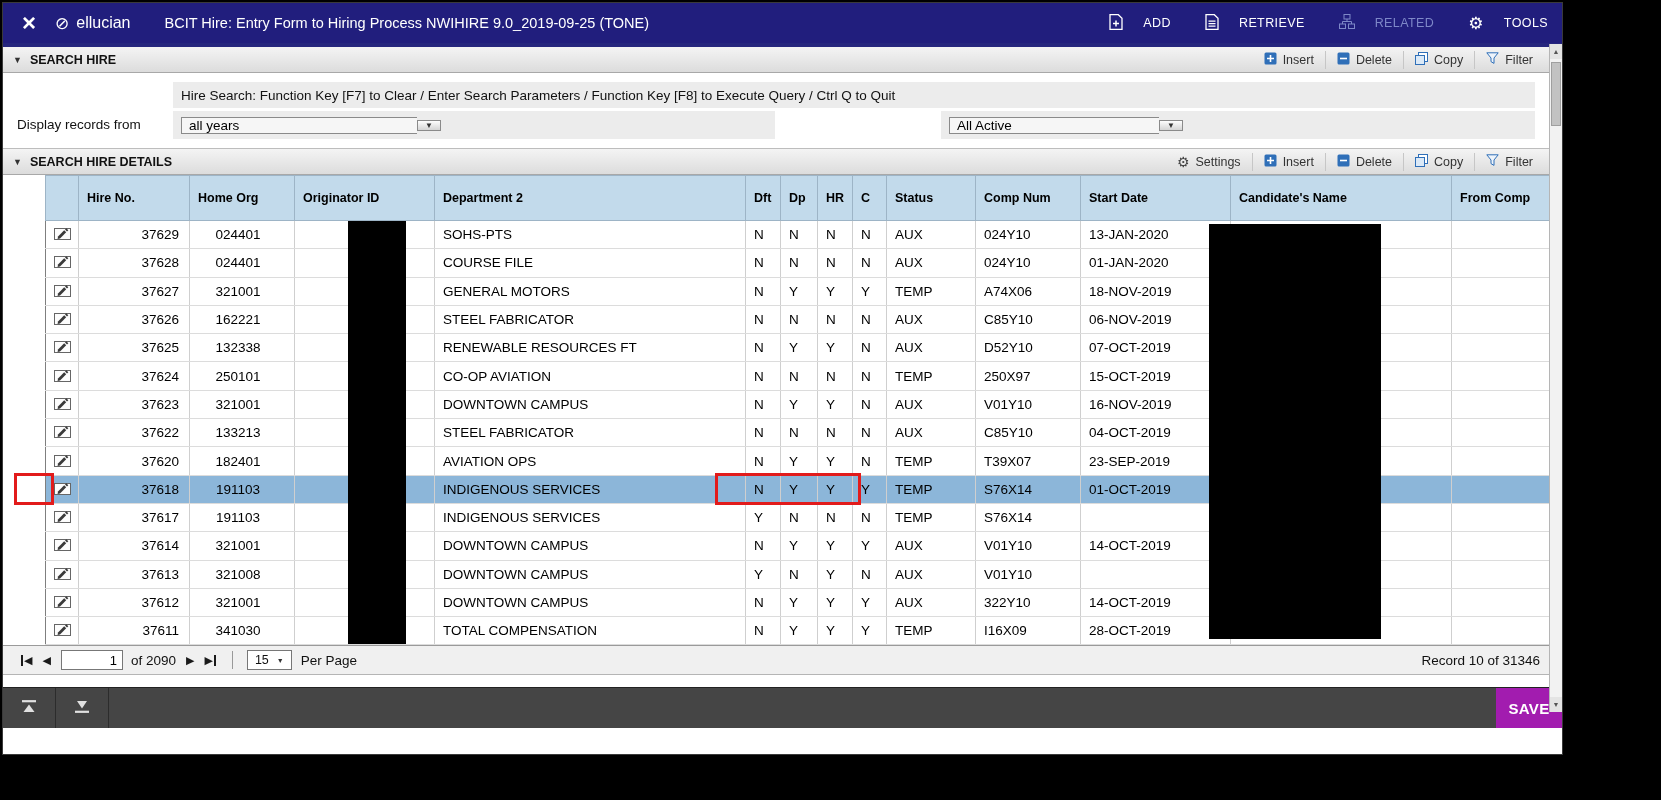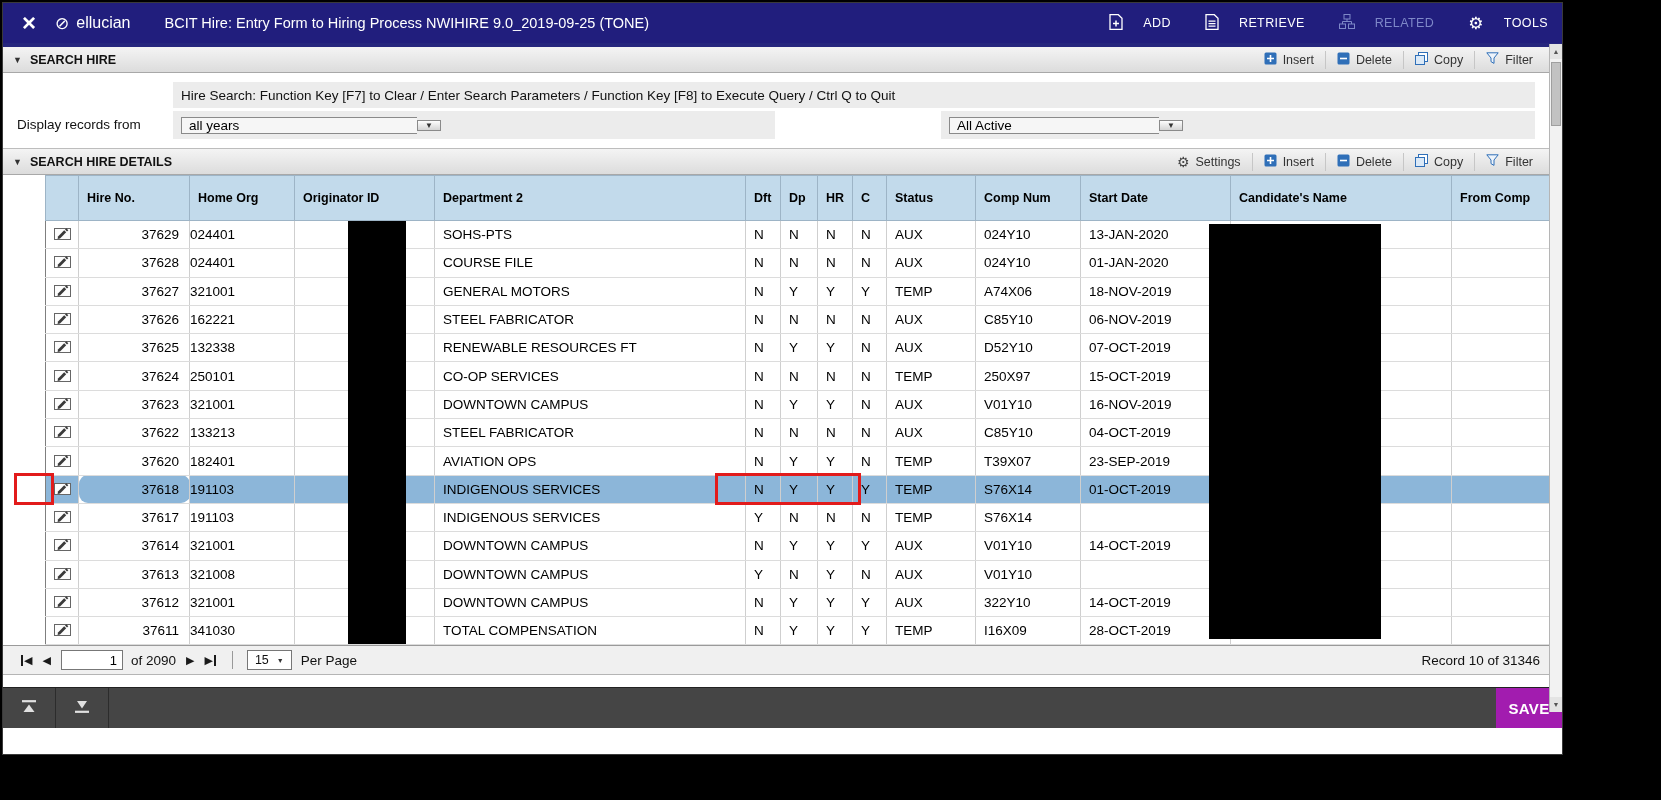--- a/index.html
+++ b/index.html
@@ -46,22 +46,22 @@
 
   
   .table-wrap { position:relative; margin-left:14px; width:1532px;padding-left:28px; }
   table { border-collapse:collapse; table-layout:fixed; width:1532px; border:1px solid #7f7f7f; }
   th { height:45px; background:#c2daeb; border:1px solid #9db4c6; font-size:12.5px; text-align:left; padding-left:8px; color:#000; }
   td { height:28.3px; border-right:1px solid #cfcfcf; border-bottom:1px solid #dcdcdc; font-size:13.5px; color:#000; background:#fff; overflow:hidden; white-space:nowrap; }
   tr.sel td { background:#8cb6d9; }
   .c0{width:33px} .c1{width:111px} .c2{width:105px} .c3{width:140px} .c4{width:311px}
   .c5{width:35px} .c6{width:37px} .c7{width:35px} .c8{width:34px} .c9{width:89px}
   .c10{width:105px} .c11{width:150px} .c12{width:221px} .c13{width:126px}
-  td.c1 { text-align:right; padding-right:10px;border-radius:9px; }
-  td.c2 { text-align:left; padding-right:8px; }
+  td.c1 { text-align:right; padding-right:10px; }
+  td.c2 { text-align:center; padding-right:8px; }
   td.c3 { text-align:right; padding-right:62px; }
   td.c4, td.c9, td.c10, td.c11 { padding-left:8px; }
   td.c5, td.c6, td.c7, td.c8 { padding-left:8px; }
   td.c0 { text-align:center; }
   .pencil { display:inline-block; line-height:0; cursor:pointer; }
 
   .redaction { position:absolute; background:#000; z-index:5; }
   .red-box { position:absolute; border:3px solid #e21b1b; z-index:6; pointer-events:none; }
 
   
@@ -383,21 +383,21 @@
         <svg width="17" height="14" viewBox="0 0 17 14">
                     <rect x="0.5" y="2.5" width="16" height="11" fill="#fdfdfd" stroke="#666"></rect>
                     <path d="M4 10.5 L10.2 4.3 L12.2 6.3 L6 12.5 L3.6 12.9z" fill="#3a3a3a"></path>
                     <path d="M11 3.5 L12.3 2.2 L14.3 4.2 L13 5.5z" fill="#3a3a3a"></path>
                   </svg>
       </span>
     </td>
     <td class="c1">37624</td>
     <td class="c2">250101</td>
     <td class="c3">A00</td>
-    <td class="c4">CO-OP SERVICES</td>
+    <td class="c4">CO-OP AVIATION</td>
     <td class="c5">N</td>
     <td class="c6">N</td>
     <td class="c7">N</td>
     <td class="c8">N</td>
     <td class="c9">TEMP</td>
     <td class="c10">250X97</td>
     <td class="c11">15-OCT-2019</td>
     <td class="c12"></td>
     <td class="c13"></td>
   </tr>

